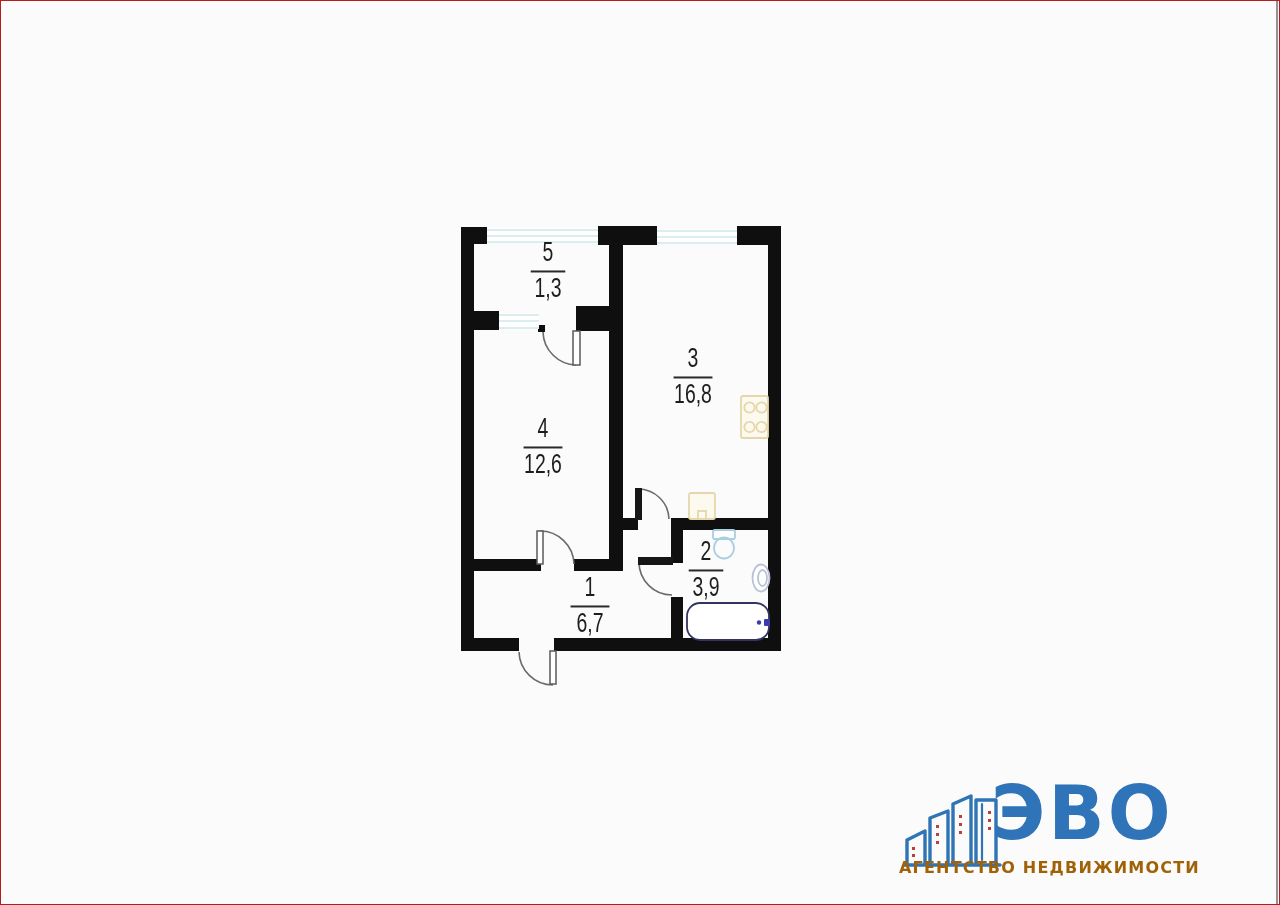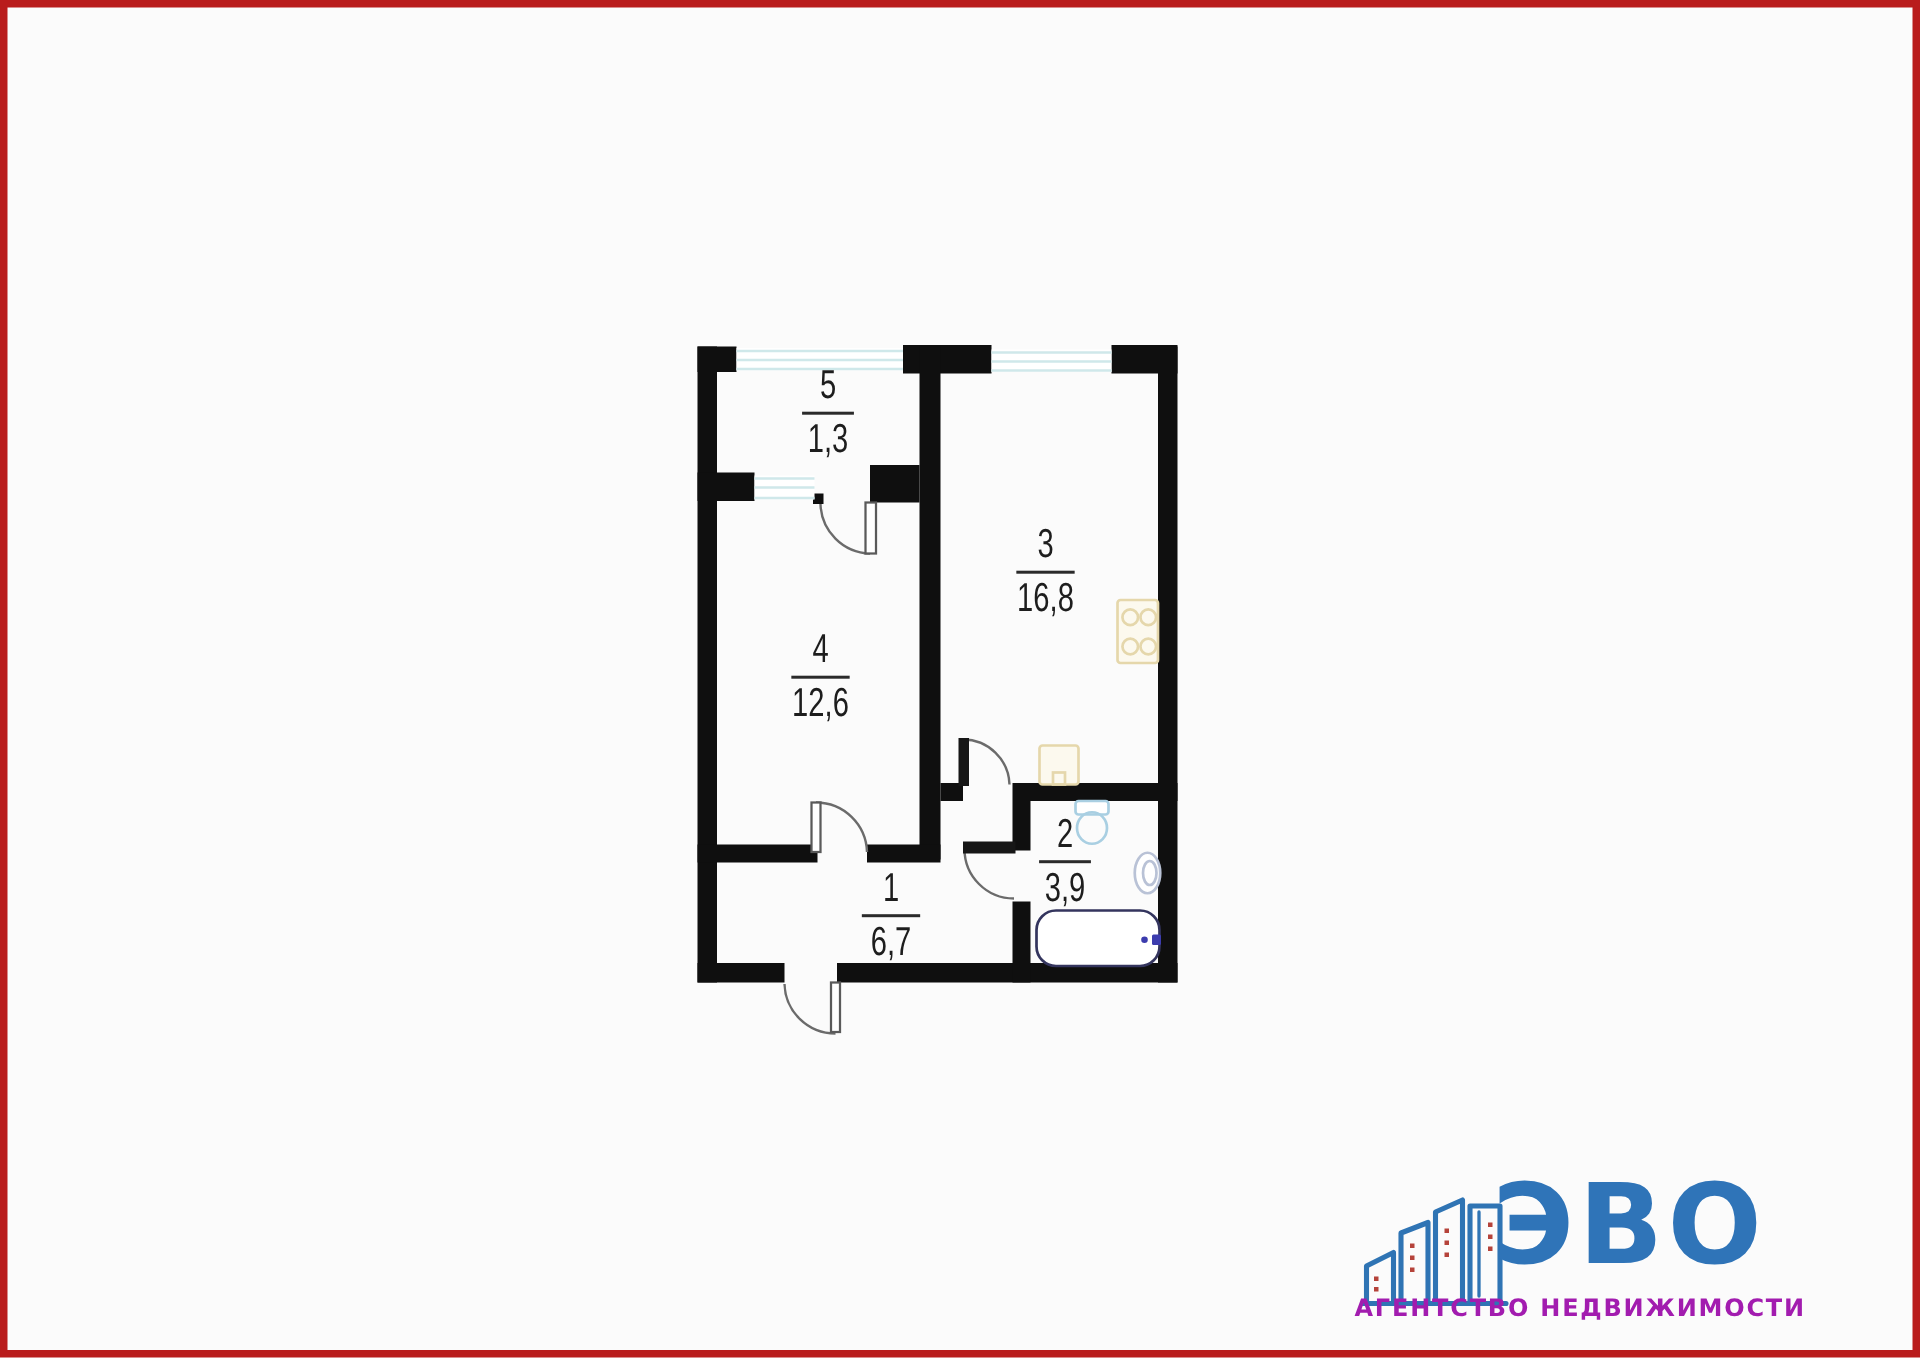--- a/index.html
+++ b/index.html
@@ -1,20 +1,20 @@
 <!DOCTYPE html>
 <html><head>
 <meta charset="utf-8">
 <style>
   html,body{margin:0;padding:0;}
   body{font-family:"Liberation Sans",sans-serif;background:#ffffff;}
   .page{
     position:relative;width:1280px;height:905px;
     background:#fbfbfb;box-sizing:border-box;
-    border:5px solid #b91c1c;overflow:hidden;
+    border:1px solid #b91c1c;overflow:hidden;
   }
   .right-edge-line{
     position:absolute;top:0;left:1275px;width:2px;height:905px;
     background:#92929b;
   }
   
   .plan{position:absolute;left:440px;top:215px;width:360px;height:480px;}
   .plan svg{position:absolute;left:0;top:0;}
   .room-label{
     position:absolute;transform:translate(-50%,-50%) scaleX(.72);
@@ -32,21 +32,21 @@
   .logo{position:absolute;left:890px;top:750px;width:320px;height:130px;margin-top:12px;}
   .logo-icon{position:absolute;left:12px;top:7px;}
   .logo-brand{
     position:absolute;left:100px;top:13px;width:210px;
     font-family:"DejaVu Sans",sans-serif;font-weight:bold;
     font-size:74px;line-height:1;letter-spacing:3px;color:#2f74b8;
   }
   .logo-tagline{
     position:absolute;left:8px;top:95px;width:296px;text-align:center;
     font-family:"DejaVu Sans",sans-serif;font-weight:bold;
-    font-size:16px;letter-spacing:1.2px;color:#a21caf;white-space:nowrap;
+    font-size:16px;letter-spacing:1.2px;color:#a16207;white-space:nowrap;
   }
 </style>
 </head>
 <body>
 
 <div class="page">
 
   <div class="plan">
     <svg width="360" height="480" viewBox="440 215 360 480">
 

